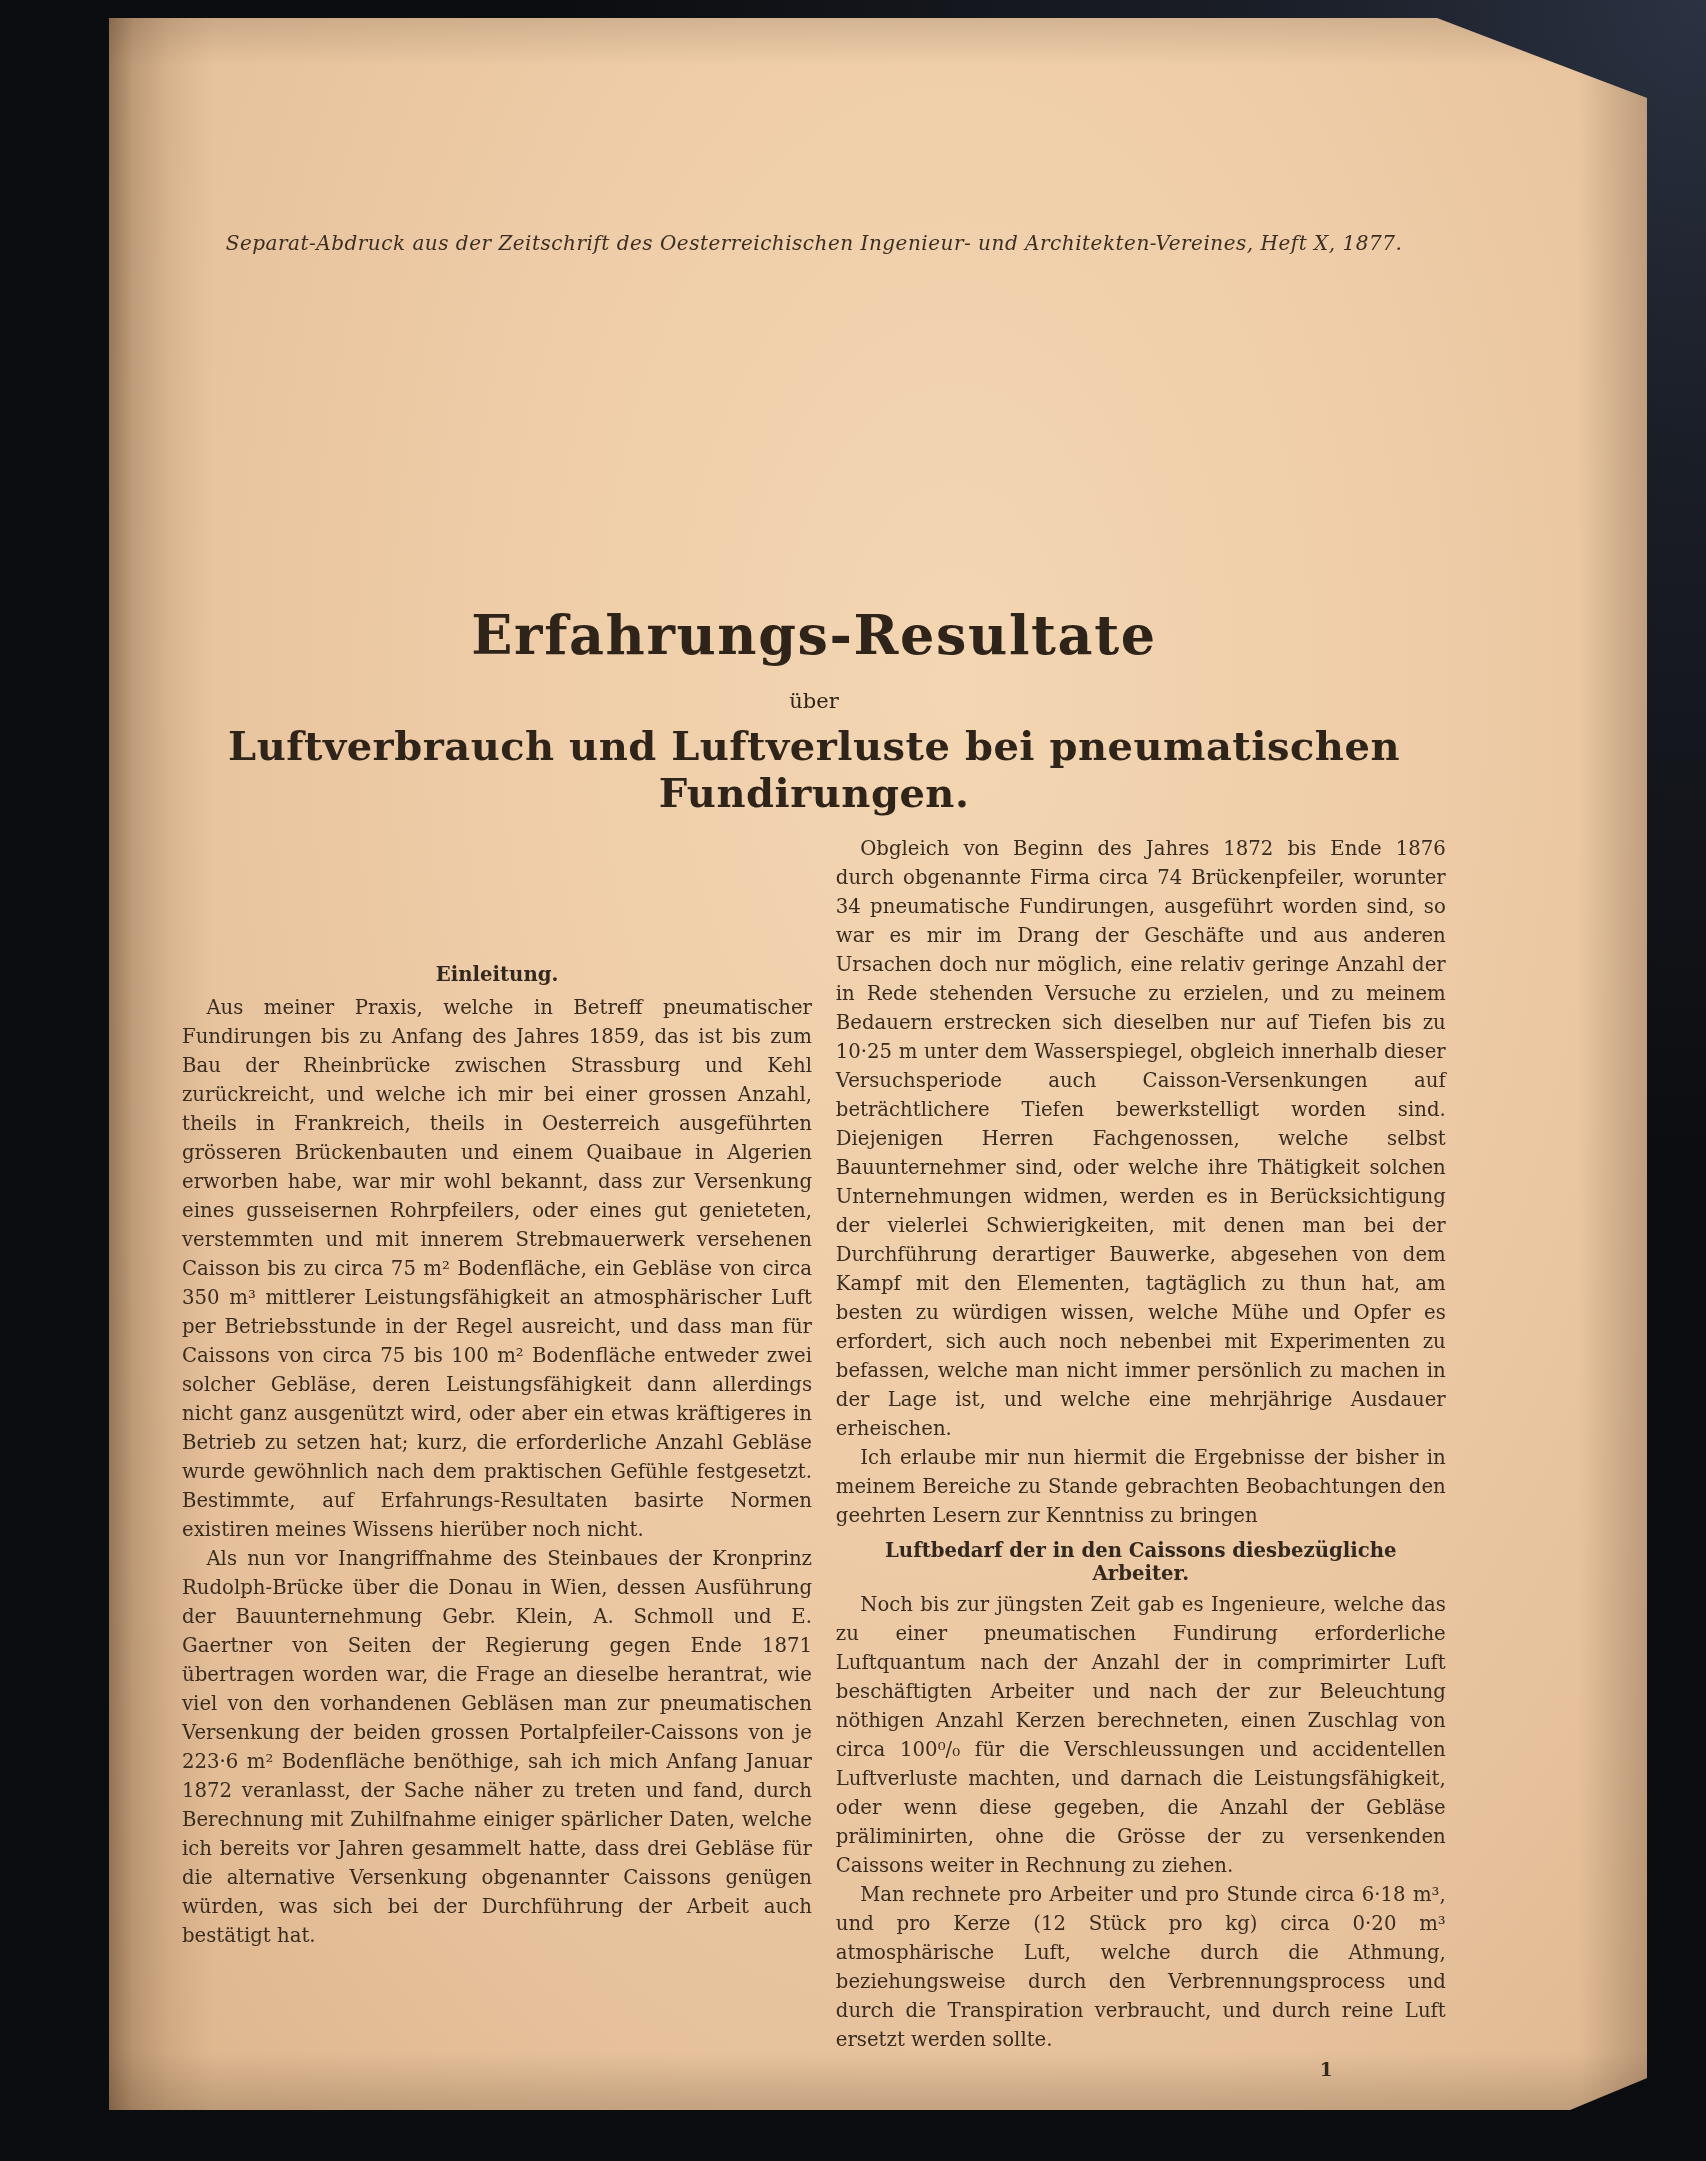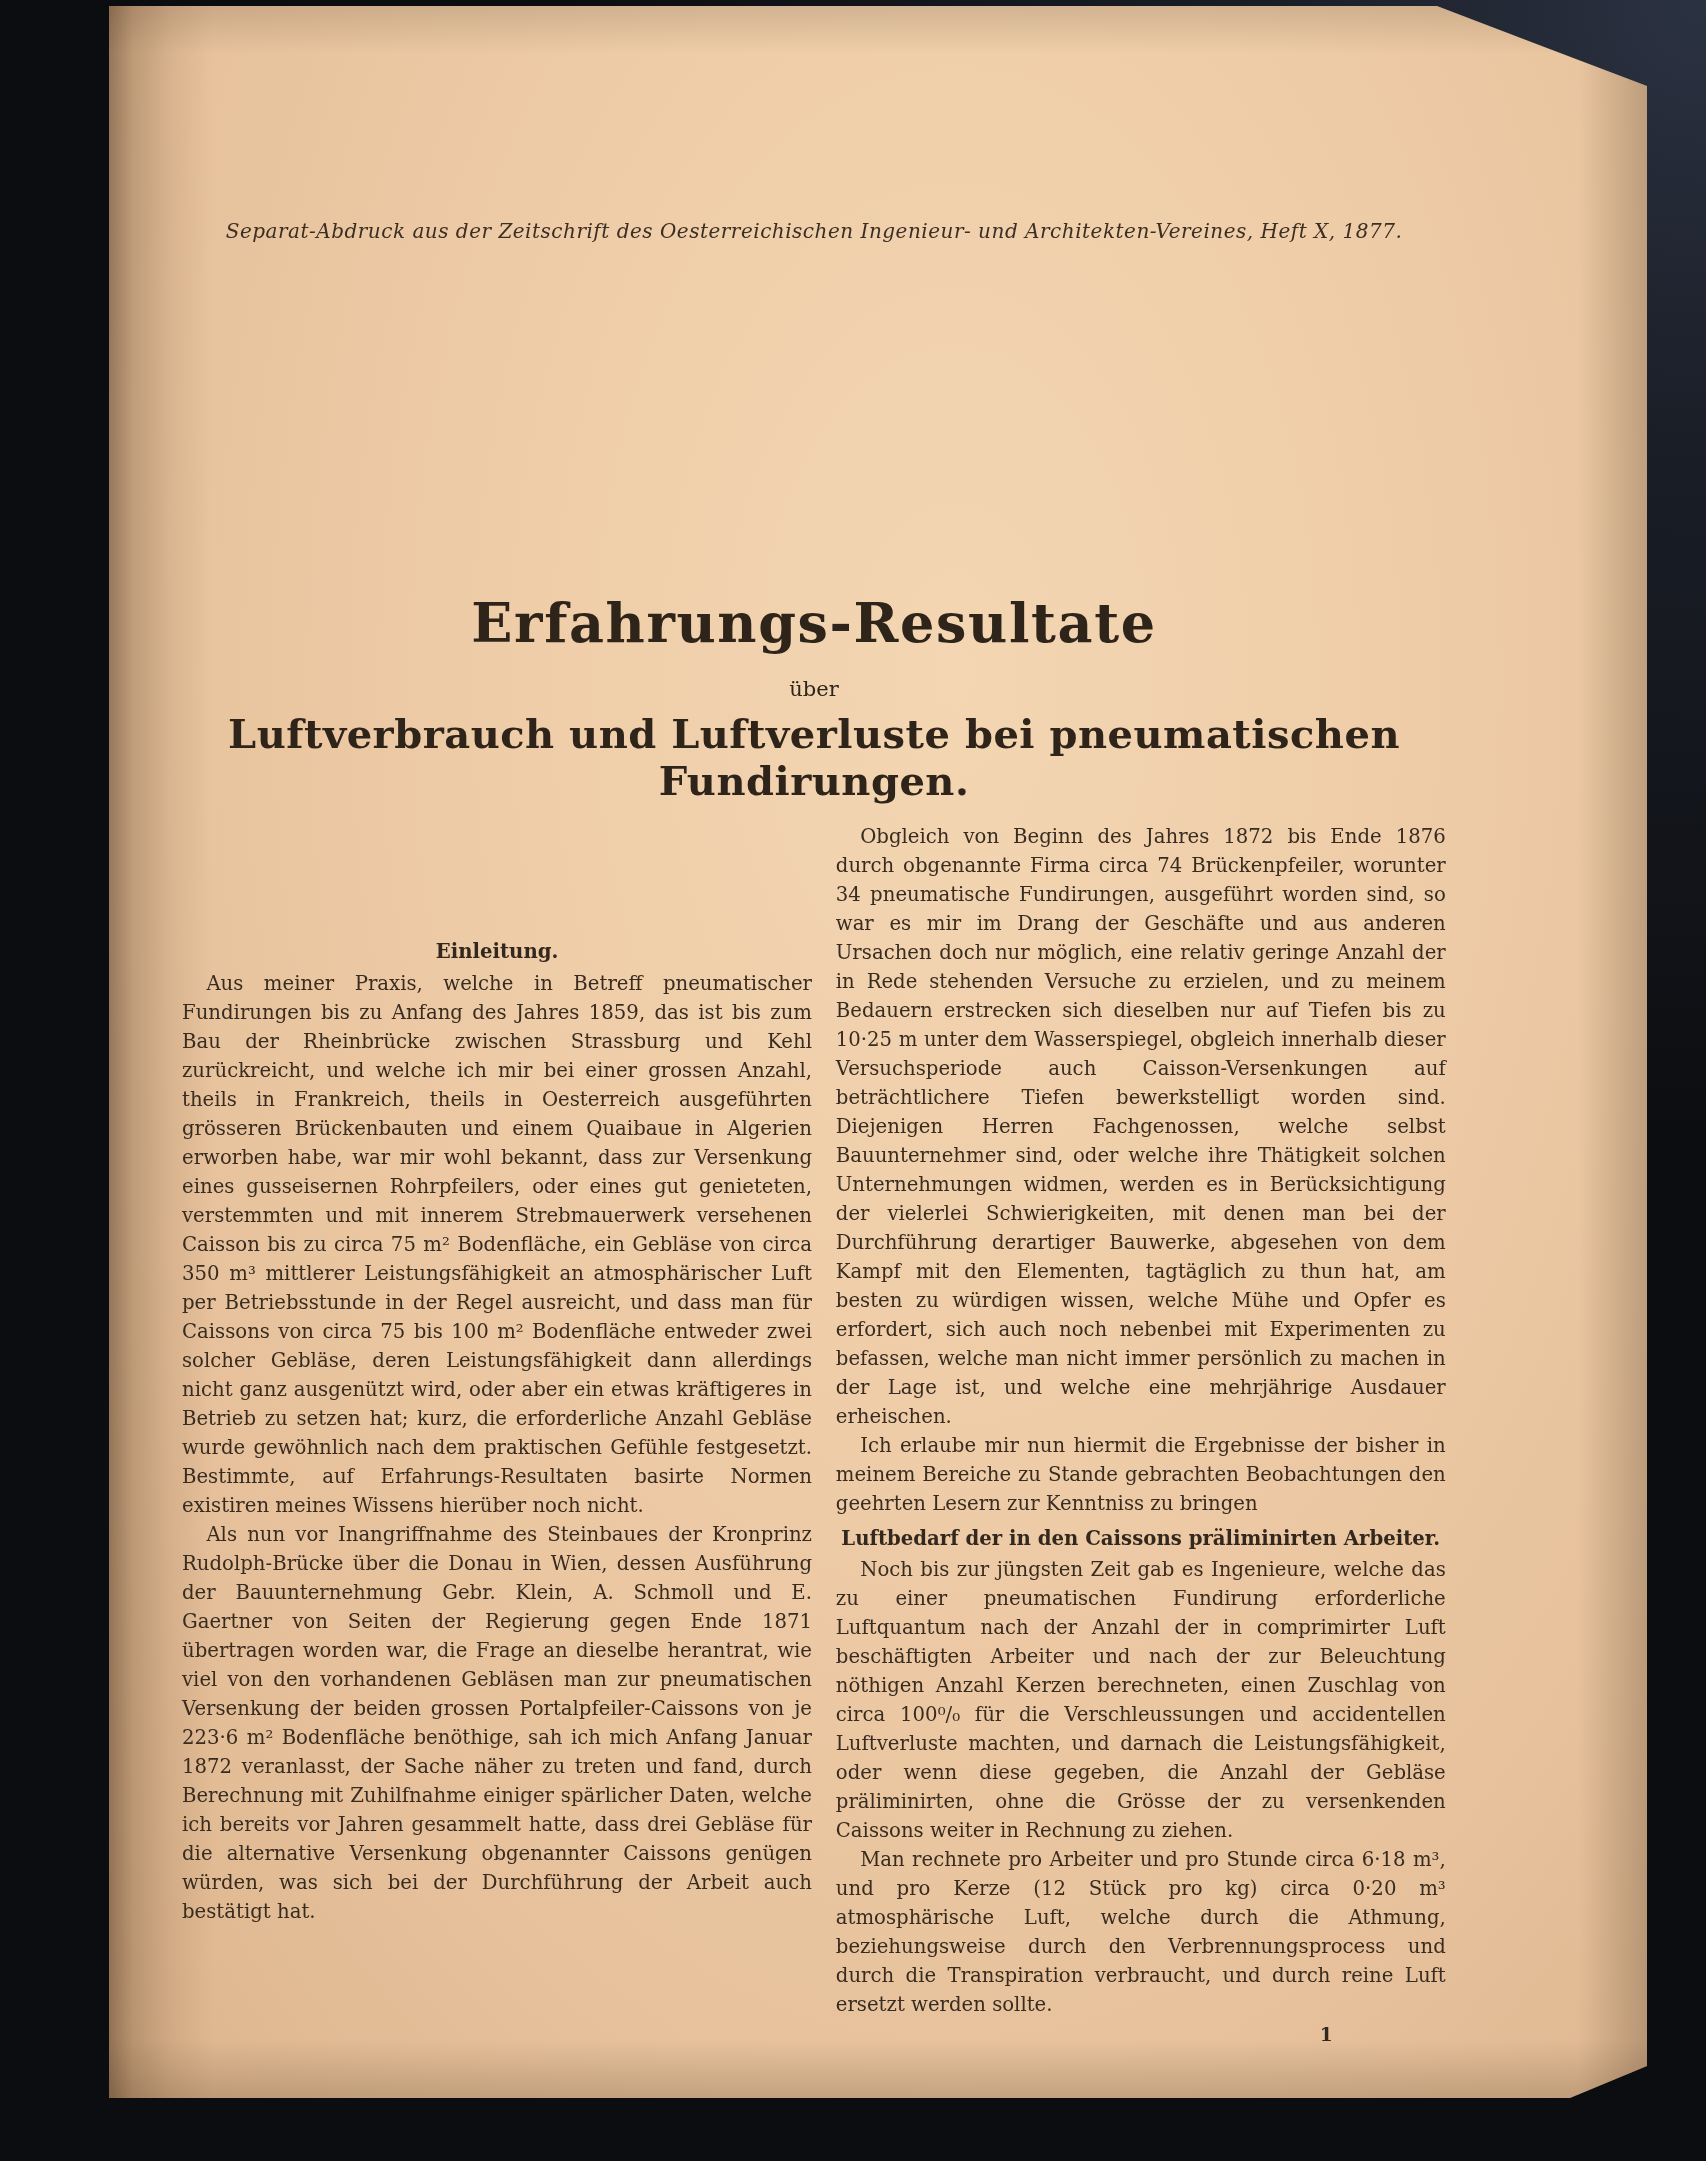--- a/index.html
+++ b/index.html
@@ -9,21 +9,21 @@
     background: #0c0d10;
     font-family: "DejaVu Serif", serif;
   }
   .scan {
     position: relative; width: 1707px; height: 2161px; overflow: hidden;
     background:
       radial-gradient(circle at 100% 0%, #2b3242 0%, #1a1e27 16%, #0c0d10 42%),
       #0c0d10;
   }
   .page {
-    position: absolute; left: 109px; top: 6px; width: 1538px; height: 2092px;
+    position: absolute; left: 109px; top: 18px; width: 1538px; height: 2092px;
     background:
       radial-gradient(ellipse at 55% 32%, #f4d6b3 0%, #eecca7 40%, #e6c19b 72%, #dcb48c 100%);
     clip-path: polygon(0 0, 1328px 0, 100% 80px, 100% calc(100% - 32px), calc(100% - 77px) 100%, 0 100%);
     box-shadow: 0 0 48px rgba(0,0,0,0.65);
   }
   .page::before {
     content: ""; position: absolute; inset: 0; pointer-events: none;
     background:
       linear-gradient(90deg, rgba(70,45,25,0.50) 0px, rgba(90,60,35,0.28) 24px, rgba(110,75,45,0.12) 61px, rgba(0,0,0,0) 104px),
       linear-gradient(270deg, rgba(60,40,25,0.25) 0px, rgba(0,0,0,0) 69px),
@@ -108,21 +108,21 @@
           <h3 class="col-heading">Einleitung.</h3>
           <p class="body-par">Aus meiner Praxis, welche in Betreff pneumatischer Fundirungen bis zu Anfang des Jahres 1859, das ist bis zum Bau der Rheinbrücke zwischen Strassburg und Kehl zurückreicht, und welche ich mir bei einer grossen Anzahl, theils in Frankreich, theils in Oesterreich ausgeführten grösseren Brückenbauten und einem Quaibaue in Algerien erworben habe, war mir wohl bekannt, dass zur Versenkung eines gusseisernen Rohrpfeilers, oder eines gut genieteten, verstemmten und mit innerem Strebmauerwerk versehenen Caisson bis zu circa 75 m² Bodenfläche, ein Gebläse von circa 350 m³ mittlerer Leistungsfähigkeit an atmosphärischer Luft per Betriebsstunde in der Regel ausreicht, und dass man für Caissons von circa 75 bis 100 m² Bodenfläche entweder zwei solcher Gebläse, deren Leistungsfähigkeit dann allerdings nicht ganz ausgenützt wird, oder aber ein etwas kräftigeres in Betrieb zu setzen hat; kurz, die erforderliche Anzahl Gebläse wurde gewöhnlich nach dem praktischen Gefühle festgesetzt. Bestimmte, auf Erfahrungs-Resultaten basirte Normen existiren meines Wissens hierüber noch nicht.</p>
           <p class="body-par">Als nun vor Inangriffnahme des Steinbaues der Kronprinz Rudolph-Brücke über die Donau in Wien, dessen Ausführung der Bauunternehmung Gebr. Klein, A. Schmoll und E. Gaertner von Seiten der Regierung gegen Ende 1871 übertragen worden war, die Frage an dieselbe herantrat, wie viel von den vorhandenen Gebläsen man zur pneumatischen Versenkung der beiden grossen Portalpfeiler-Caissons von je 223·6 m² Bodenfläche benöthige, sah ich mich Anfang Januar 1872 veranlasst, der Sache näher zu treten und fand, durch Berechnung mit Zuhilfnahme einiger spärlicher Daten, welche ich bereits vor Jahren gesammelt hatte, dass drei Gebläse für die alternative Versenkung obgenannter Caissons genügen würden, was sich bei der Durchführung der Arbeit auch bestätigt hat.</p>
         </div>
 
         <div class="divider"></div>
 
         <div class="col-right">
           <p class="body-par">Obgleich von Beginn des Jahres 1872 bis Ende 1876 durch obgenannte Firma circa 74 Brückenpfeiler, worunter 34 pneumatische Fundirungen, ausgeführt worden sind, so war es mir im Drang der Geschäfte und aus anderen Ursachen doch nur möglich, eine relativ geringe Anzahl der in Rede stehenden Versuche zu erzielen, und zu meinem Bedauern erstrecken sich dieselben nur auf Tiefen bis zu 10·25 m unter dem Wasserspiegel, obgleich innerhalb dieser Versuchsperiode auch Caisson-Versenkungen auf beträchtlichere Tiefen bewerkstelligt worden sind. Diejenigen Herren Fachgenossen, welche selbst Bauunternehmer sind, oder welche ihre Thätigkeit solchen Unternehmungen widmen, werden es in Berücksichtigung der vielerlei Schwierigkeiten, mit denen man bei der Durchführung derartiger Bauwerke, abgesehen von dem Kampf mit den Elementen, tagtäglich zu thun hat, am besten zu würdigen wissen, welche Mühe und Opfer es erfordert, sich auch noch nebenbei mit Experimenten zu befassen, welche man nicht immer persönlich zu machen in der Lage ist, und welche eine mehrjährige Ausdauer erheischen.</p>
           <p class="body-par">Ich erlaube mir nun hiermit die Ergebnisse der bisher in meinem Bereiche zu Stande gebrachten Beobachtungen den geehrten Lesern zur Kenntniss zu bringen</p>
-          <h3 class="col-heading mid">Luftbedarf der in den Caissons präliminirten Arbeiter.</h3>
+          <h3 class="col-heading mid">Luftbedarf der in den Caissons diesbezügliche Arbeiter.</h3>
           <p class="body-par">Noch bis zur jüngsten Zeit gab es Ingenieure, welche das zu einer pneumatischen Fundirung erforderliche Luftquantum nach der Anzahl der in comprimirter Luft beschäftigten Arbeiter und nach der zur Beleuchtung nöthigen Anzahl Kerzen berechneten, einen Zuschlag von circa 100⁰/₀ für die Verschleussungen und accidentellen Luftverluste machten, und darnach die Leistungsfähigkeit, oder wenn diese gegeben, die Anzahl der Gebläse präliminirten, ohne die Grösse der zu versenkenden Caissons weiter in Rechnung zu ziehen.</p>
           <p class="body-par">Man rechnete pro Arbeiter und pro Stunde circa 6·18 m³, und pro Kerze (12 Stück pro kg) circa 0·20 m³ atmosphärische Luft, welche durch die Athmung, beziehungsweise durch den Verbrennungsprocess und durch die Transpiration verbraucht, und durch reine Luft ersetzt werden sollte.</p>
           <div class="page-number">1</div>
         </div>
 
       </div>
 
     </div>
   </div>
 </div>

